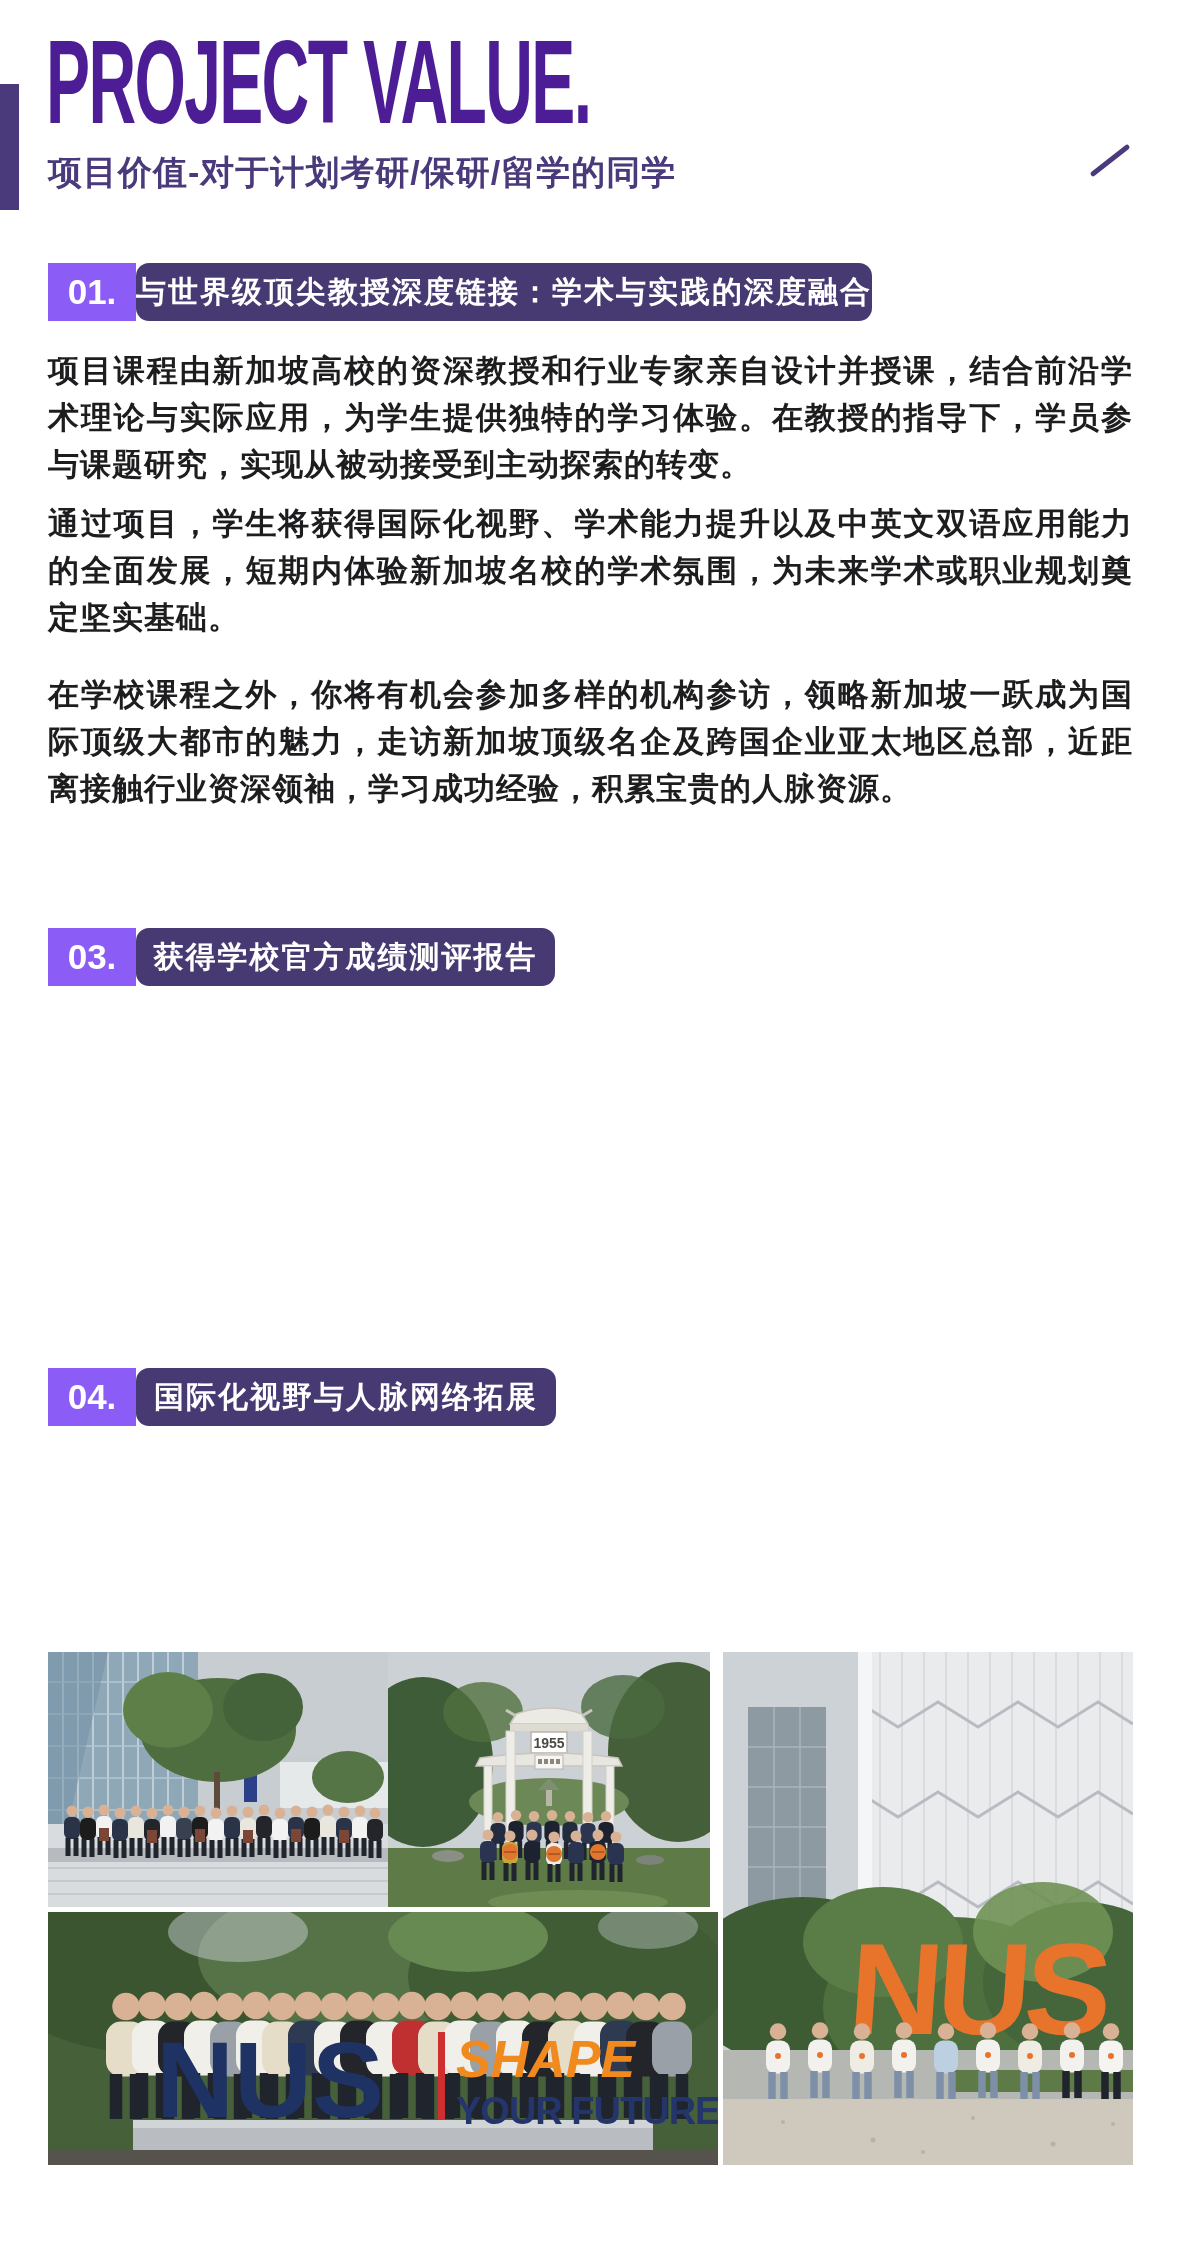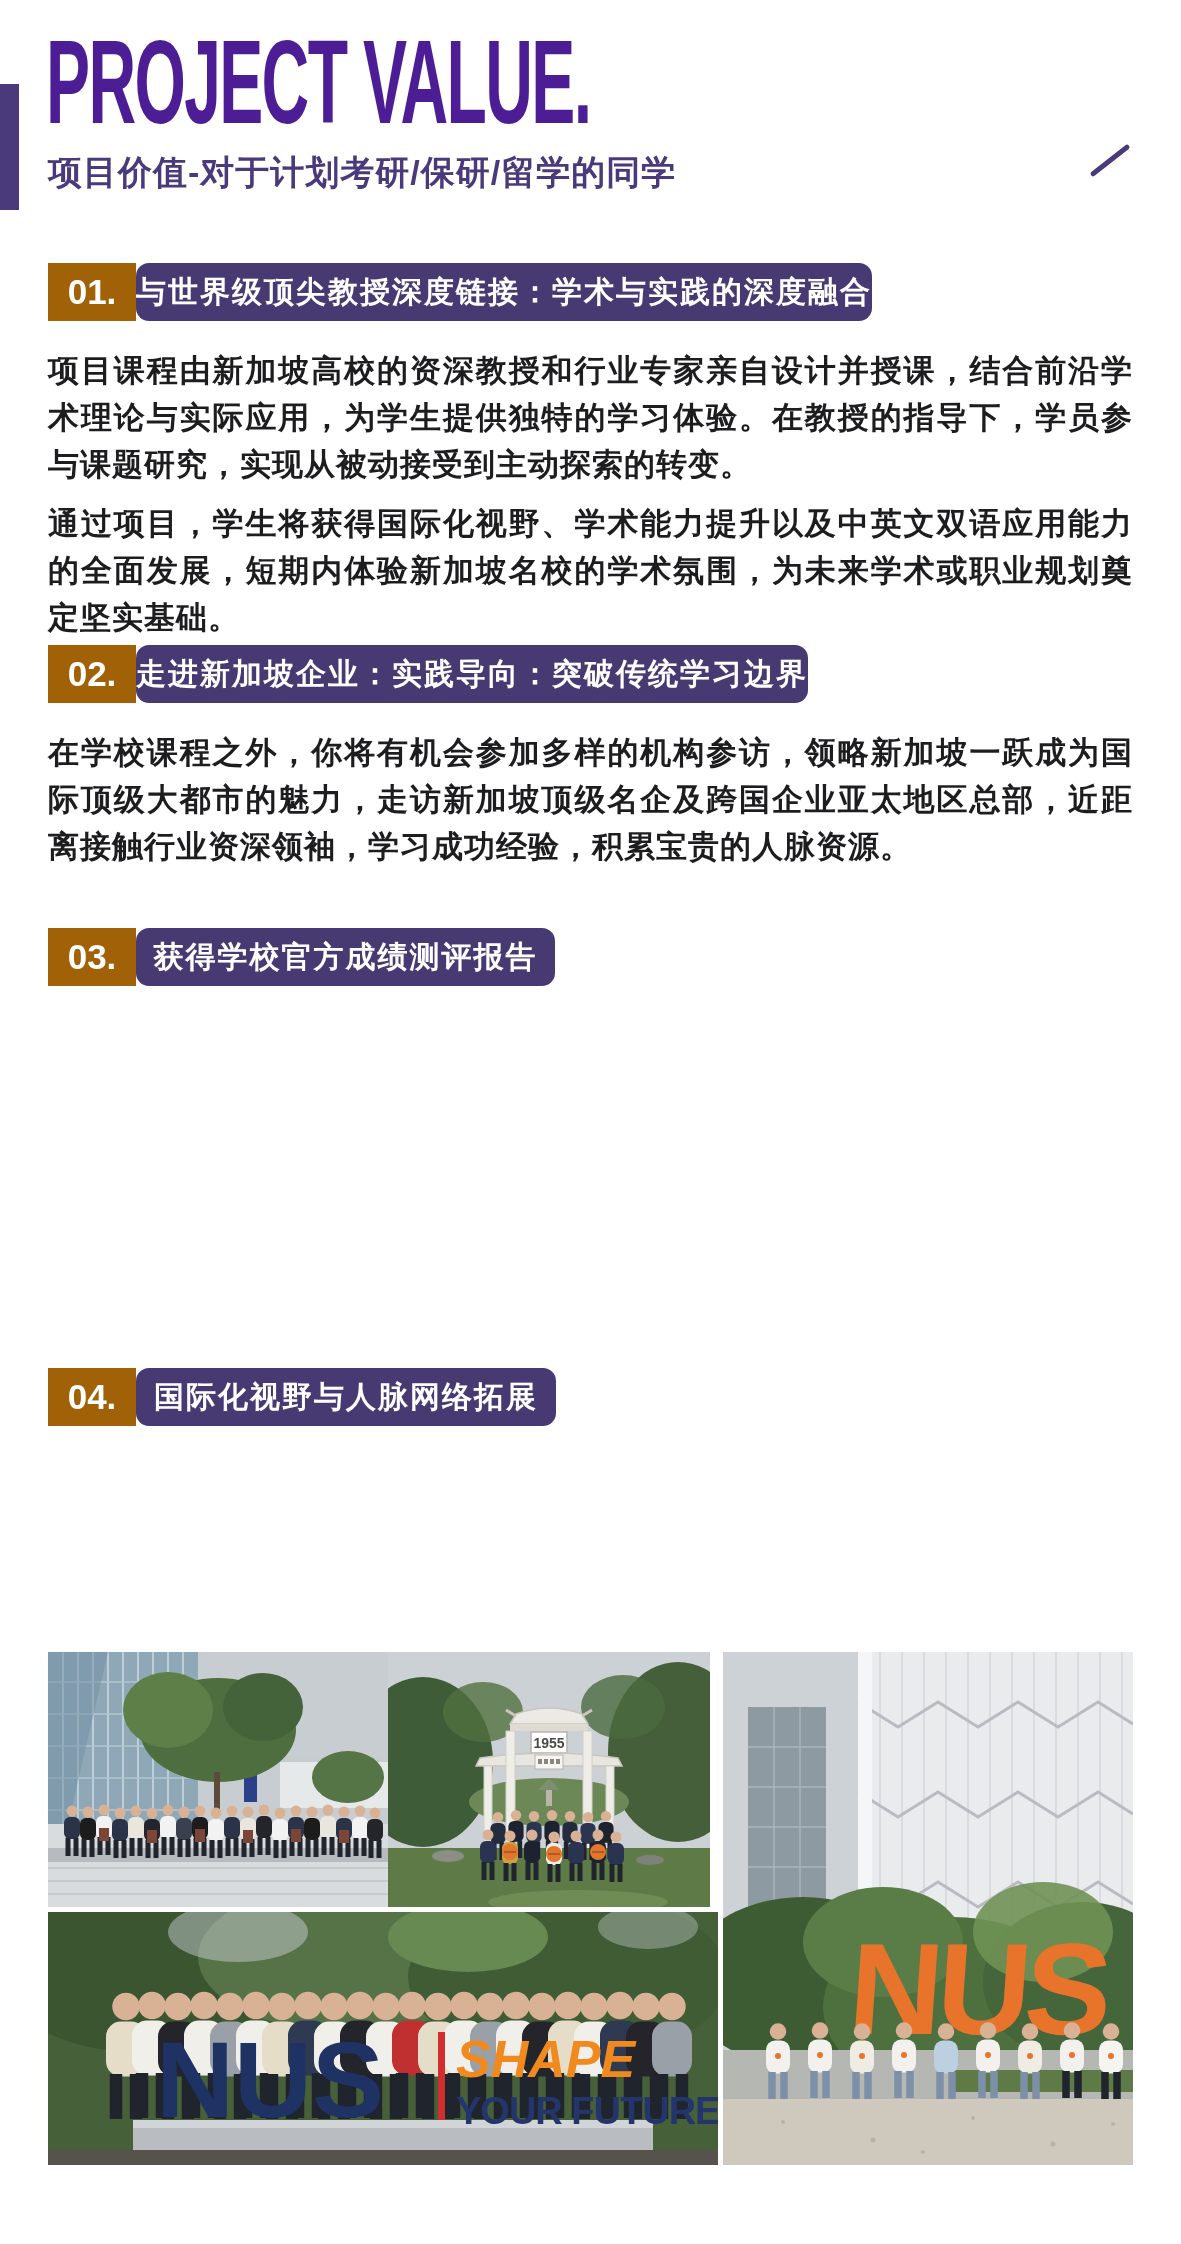--- a/index.html
+++ b/index.html
@@ -18,21 +18,21 @@
     position:absolute;left:48px;top:150px;margin:0;color:#4a3a7b;
     font-size:34px;font-weight:800;letter-spacing:1px;white-space:nowrap;
   }
   .slash{position:absolute;left:1086px;top:158px;width:48px;height:5px;background:#4a3a7b;border-radius:3px;transform:rotate(-38deg);}
   
   .section{position:absolute;left:48px;width:1085px;}
   #sec1{top:263px;} #sec2{top:645px;} #sec3{top:928px;} #sec4{top:1368px;}
   .badge{display:flex;height:58px;}
   .w1{width:815px;} .w2{width:755px;} .w3{width:507px;} .w4{width:508px;}
   .badge-num{
-    width:88px;flex:0 0 88px;background:#a16207;color:#ffffff;
+    width:88px;flex:0 0 88px;background:#8b5cf6;color:#ffffff;
     font-size:35px;font-weight:800;display:flex;align-items:center;justify-content:center;
   }
   .badge-title{
     flex:1;background:#473a72;color:#ffffff;font-size:30px;font-weight:800;
     letter-spacing:2px;display:flex;align-items:center;justify-content:center;white-space:nowrap;border-radius:13px;
   }
   .section p{
     margin:26px 0 0 0;color:#1d1d1f;font-size:31px;line-height:47px;
     font-weight:700;letter-spacing:1px;text-align:justify;
   }
@@ -56,24 +56,20 @@
 <section class="section" id="sec1">
   <div class="badge w1">
     <div class="badge-num">01.</div>
     <div class="badge-title">与世界级顶尖教授深度链接：学术与实践的深度融合</div>
   </div>
   <p>项目课程由新加坡高校的资深教授和行业专家亲自设计并授课，结合前沿学术理论与实际应用，为学生提供独特的学习体验。在教授的指导下，学员参与课题研究，实现从被动接受到主动探索的转变。</p>
   <p>通过项目，学生将获得国际化视野、学术能力提升以及中英文双语应用能力的全面发展，短期内体验新加坡名校的学术氛围，为未来学术或职业规划奠定坚实基础。</p>
 </section>
 
 <section class="section" id="sec2">
-  <div class="badge w2">
-    <div class="badge-num">02.</div>
-    <div class="badge-title">走进新加坡企业：实践导向：突破传统学习边界</div>
-  </div>
   <p>在学校课程之外，你将有机会参加多样的机构参访，领略新加坡一跃成为国际顶级大都市的魅力，走访新加坡顶级名企及跨国企业亚太地区总部，近距离接触行业资深领袖，学习成功经验，积累宝贵的人脉资源。</p>
 </section>
 
 <section class="section" id="sec3">
   <div class="badge w3">
     <div class="badge-num">03.</div>
     <div class="badge-title">获得学校官方成绩测评报告</div>
   </div>
 </section>
 

